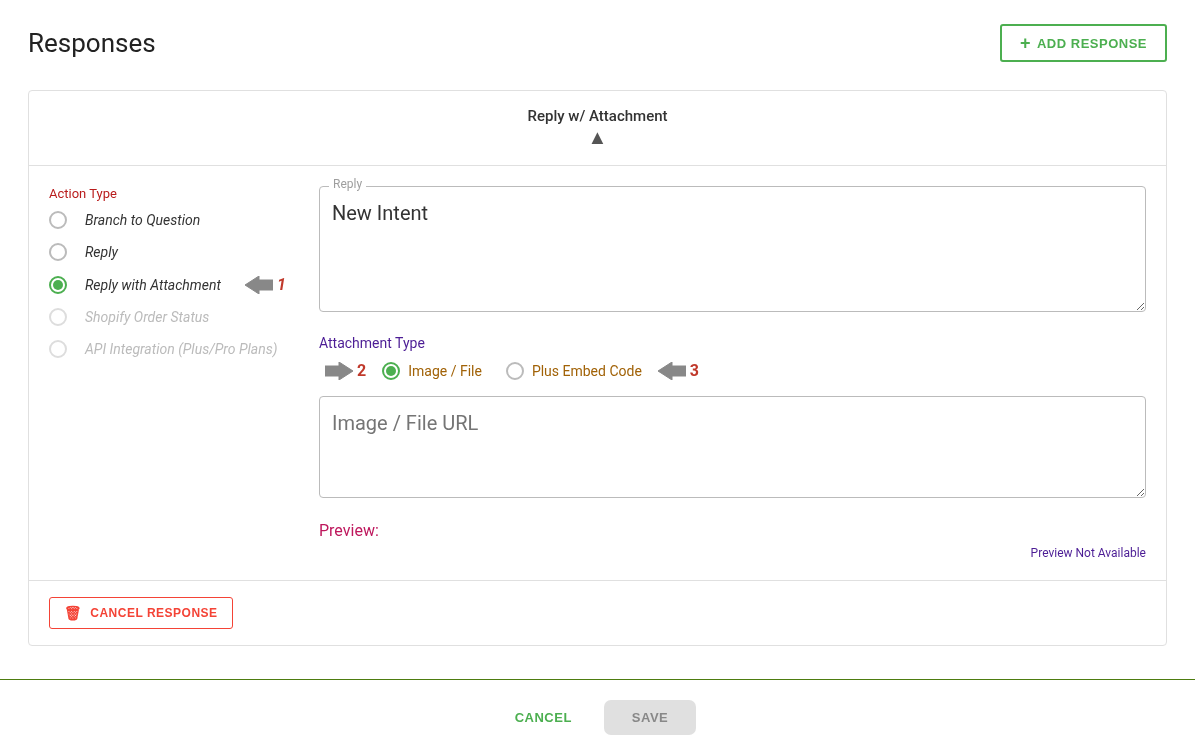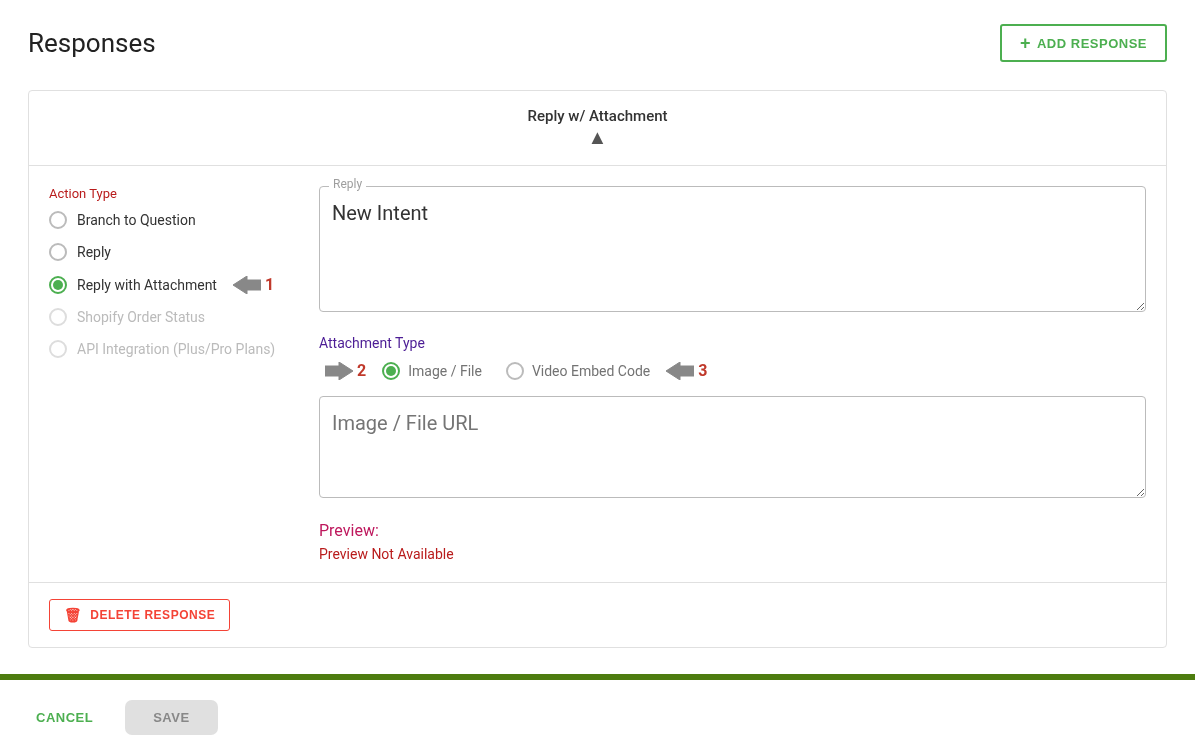--- a/index.html
+++ b/index.html
@@ -86,23 +86,24 @@
       width: 240px;
     }
     .section-label {
       font-size: 13px;
       color: #b91c1c;
       margin-bottom: 10px;
     }
     .radio-option {
       display: flex;
       align-items: center;
-      gap: 10px;
+      gap: 18px;
       margin-bottom: 14px;
       cursor: pointer;
+      font-style: italic;
     }
     .radio-circle {
       width: 18px;
       height: 18px;
       border-radius: 50%;
       border: 2px solid #bbb;
       display: flex;
       align-items: center;
       justify-content: center;
       flex-shrink: 0;
@@ -182,36 +183,37 @@
       margin-bottom: 16px;
     }
     .attach-option {
       display: flex;
       align-items: center;
       gap: 8px;
       cursor: pointer;
     }
     .attach-label {
       font-size: 14px;
-      color: #737373;
+      color: #a16207;
     }
 
     
     .preview-section {
       margin-top: 8px;
     }
     .preview-title {
       font-size: 16px;
       color: #be185d;
       font-weight: 400;
       margin-bottom: 6px;
     }
     .preview-text {
-      font-size: 14px;
-      color: #b91c1c;
+      font-size: 12px;
+      color: #4c1d95;
+      text-align: right;
     }
 
     
     .card-footer {
       padding: 16px 20px;
       border-top: 1px solid #e0e0e0;
     }
     .delete-btn {
       display: inline-flex;
       align-items: center;
@@ -226,25 +228,25 @@
       cursor: pointer;
       border-radius: 3px;
     }
     .trash-icon {
       font-size: 14px;
     }
 
     
     .action-bar {
       display: flex;
-      justify-content: flex-start;
+      justify-content: center;
       align-items: center;
       gap: 16px;
       padding: 20px;
-      border-top: 6px solid #4d7c0f;
+      border-top: 1px solid #4d7c0f;
       position: fixed;
       bottom: 0;
       width: 1195px;
       background: #fff;
     }
     .cancel-btn {
       background: none;
       border: none;
       color: #4caf50;
       font-size: 13px;
@@ -349,21 +351,21 @@
                 <polygon points="0,4 14,4 14,0 28,9 14,18 14,14 0,14" fill="#888" stroke="#888" stroke-linejoin="round"></polygon>
               </svg>
               <span class="anno-num">2</span>
             </span>
             <div class="radio-circle checked" style="margin-left:8px;"></div>
             <span class="attach-label">Image / File</span>
           </div>
 
           <div class="attach-option">
             <div class="radio-circle"></div>
-            <span class="attach-label">Video Embed Code</span>
+            <span class="attach-label">Plus Embed Code</span>
             <span class="arrow-annotation" style="margin-left:8px;">
               <svg class="arrow-left" width="28" height="18" viewBox="0 0 28 18">
                 <polygon points="28,4 14,4 14,0 0,9 14,18 14,14 28,14" fill="#888" stroke="#888" stroke-linejoin="round"></polygon>
               </svg>
               <span class="anno-num">3</span>
             </span>
           </div>
         </div>
 
         <div class="field-group">
@@ -373,21 +375,21 @@
         <div class="preview-section">
           <div class="preview-title">Preview:</div>
           <div class="preview-text">Preview Not Available</div>
         </div>
       </div>
     </div>
 
     <div class="card-footer">
       <button class="delete-btn">
         <span class="trash-icon">🗑</span>
-        <span>DELETE RESPONSE</span>
+        <span>CANCEL RESPONSE</span>
       </button>
     </div>
   </div>
 
   <div class="action-bar">
     <button class="cancel-btn">CANCEL</button>
     <button class="save-btn">SAVE</button>
   </div>
 </div>
 

